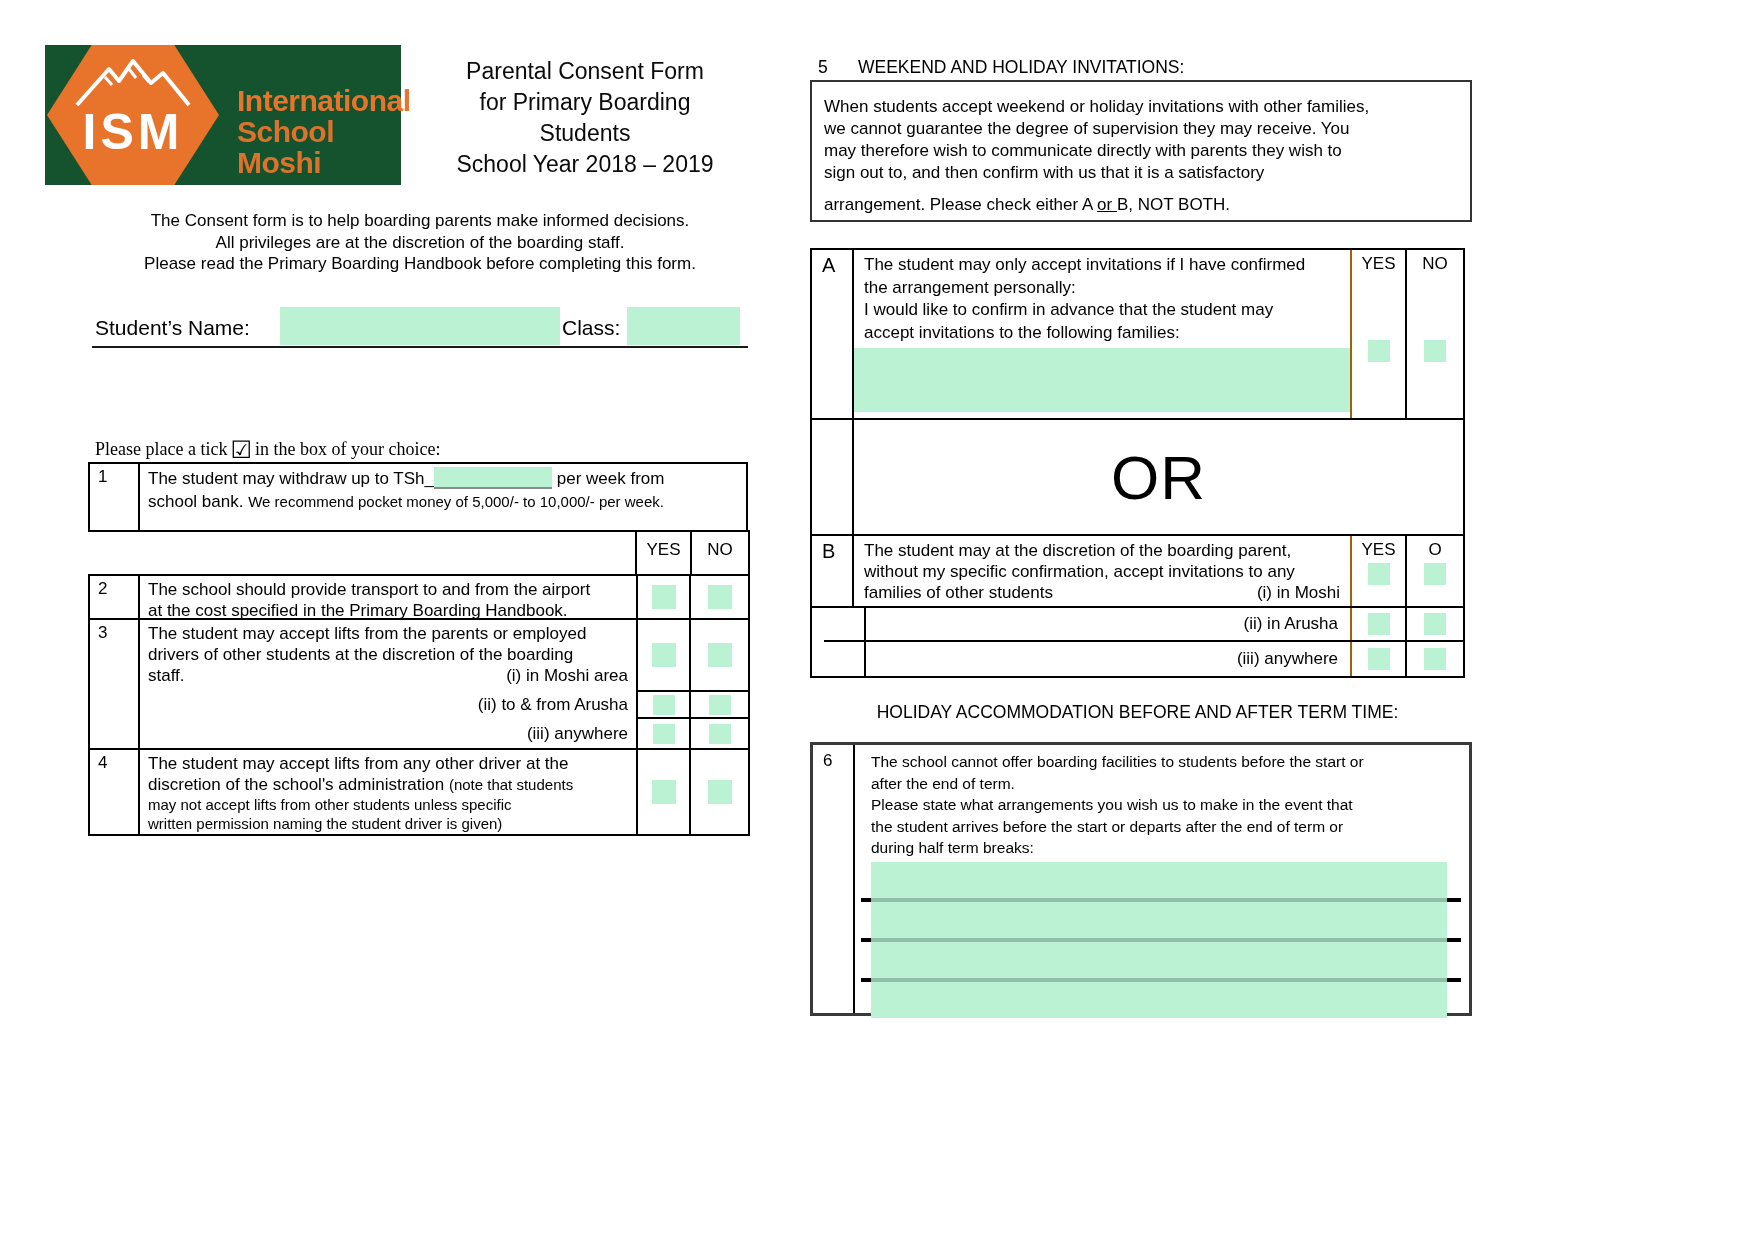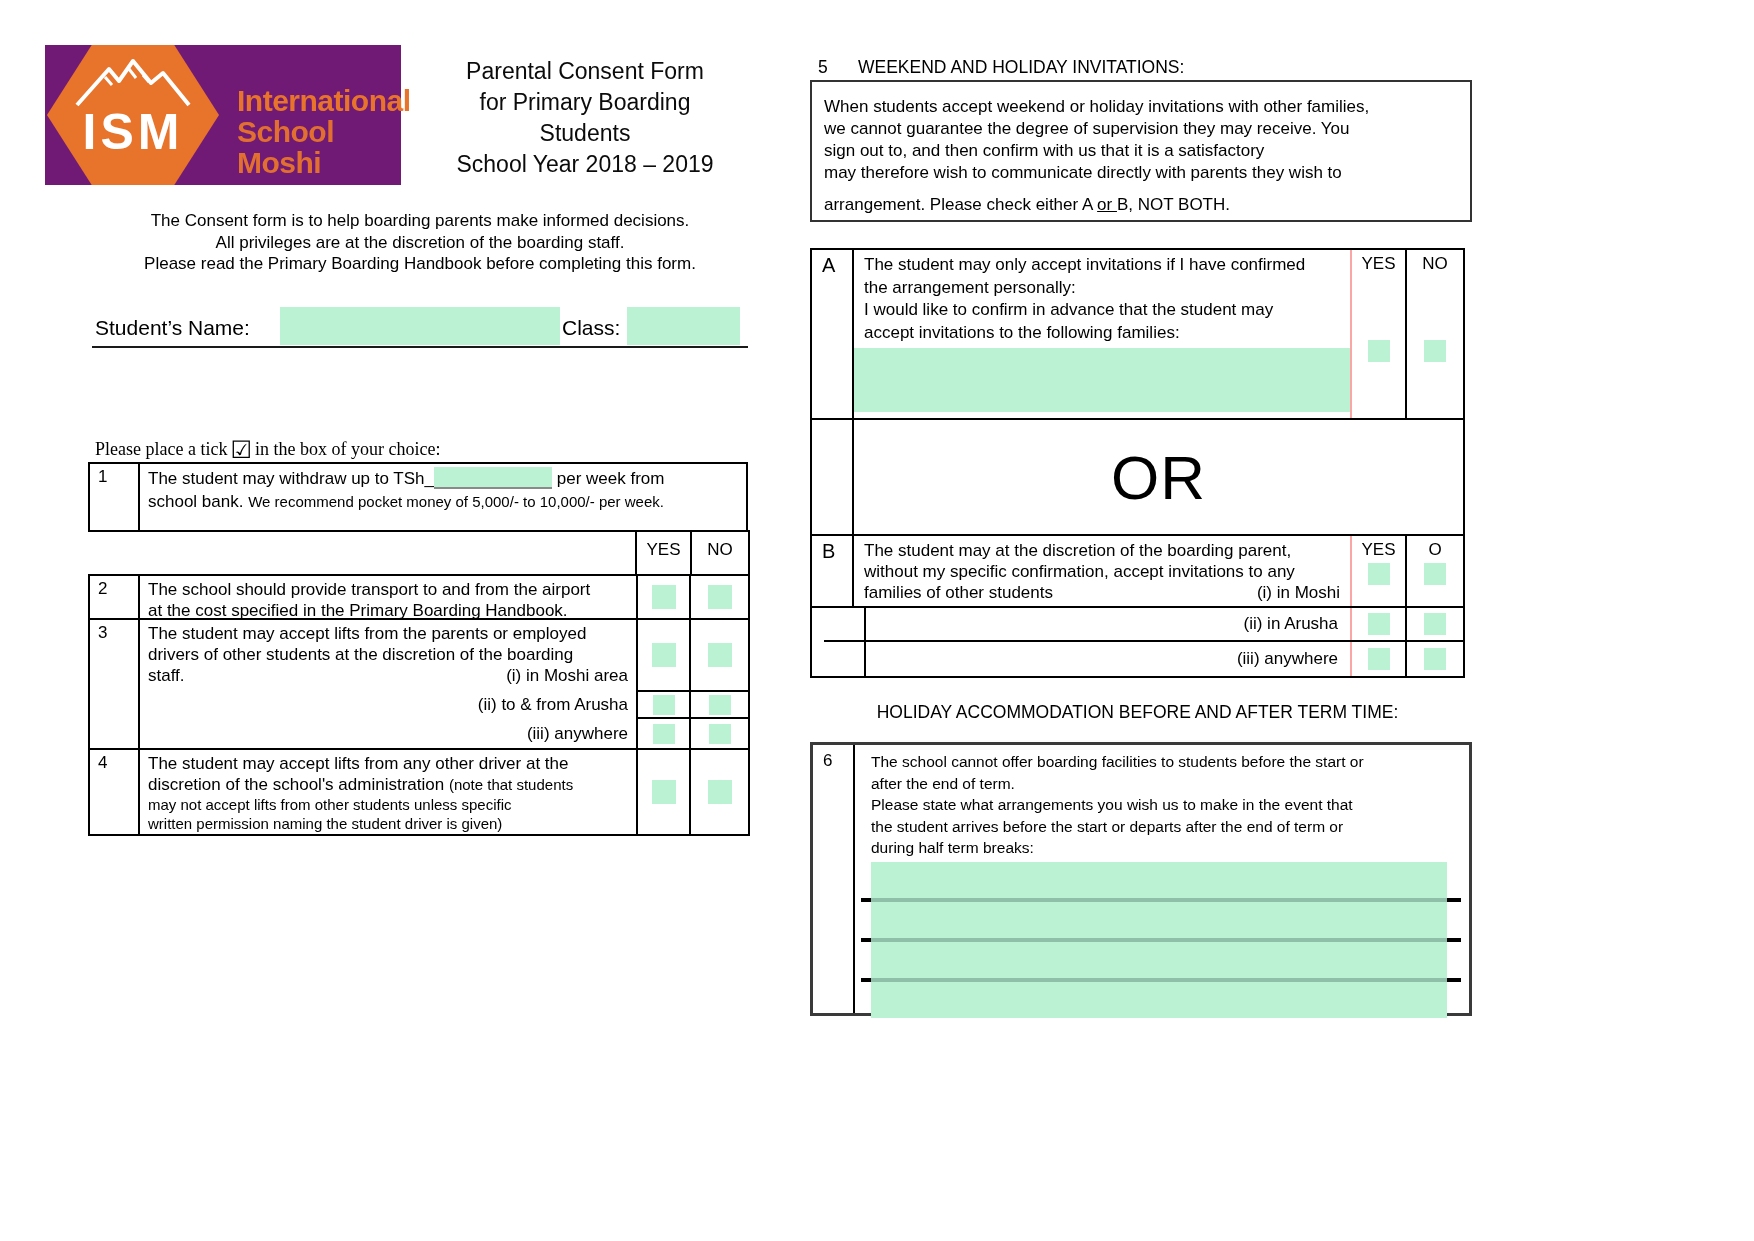--- a/index.html
+++ b/index.html
@@ -4,21 +4,21 @@
 <style>
   * { margin:0; padding:0; box-sizing:border-box; }
   html,body { background:#888; }
   #page {
     position:relative; width:1754px; height:1241px; background:#fff;
     font-family:"Liberation Sans", sans-serif; color:#000; overflow:hidden;
   }
   .abs { position:absolute; }
 
   
-  #logo-box { left:45px; top:45px; width:356px; height:140px; background:#701a75; }
+  #logo-box { left:45px; top:45px; width:356px; height:140px; background:#14532d; }
   #hexagon {
     position:absolute; left:2px; top:0; width:172px; height:140px; background:#E8742C;
     clip-path:polygon(26% 0, 74% 0, 100% 50%, 74% 100%, 26% 100%, 0 50%);
   }
   #hexagon svg { position:absolute; left:26px; top:10px; }
   #monogram {
     position:absolute; left:0; top:58px; width:100%; text-align:center;
     color:#fff; font-size:50px; font-weight:bold; letter-spacing:4px;
   }
   #wordmark { position:absolute; left:192px; top:40px; color:#E8742C; line-height:31px; }
@@ -67,21 +67,21 @@
   #s5-head { left:818px; top:57px; font-size:17.5px; }
   #s5-head .hnum { display:inline-block; width:40px; }
   #s5-box { left:810px; top:80px; width:662px; height:142px; border:2px solid #333; padding:14px 12px 6px 12px; font-size:17px; line-height:22px; }
   #s5-box .p2 { margin-top:10px; }
   #s5-box .u { text-decoration:underline; }
 
   #inv-table { left:810px; top:248px; width:655px; border:2px solid #000; }
   .itrow { display:flex; border-bottom:2px solid #000; }
   .itrow:last-child { border-bottom:none; }
   .lblcell { width:42px; flex:none; border-right:2px solid #000; font-size:20px; padding:4px 0 0 10px; }
-  .icontent { flex:1; border-right:2px solid #fca5a5; padding:4px 10px; font-size:17px; line-height:22.5px; }
+  .icontent { flex:1; border-right:2px solid #a16207; padding:4px 10px; font-size:17px; line-height:22.5px; }
   .iyn { width:55px; flex:none; border-right:2px solid #000; font-size:17px; text-align:center; padding-top:4px; }
   .iyn.last { width:56px; border-right:none; }
   .iyn .cb2 { width:22px; height:22px; background:#BAF2D3; margin:0 auto; }
   #rowA { height:170px; }
   #rowA .textarea-a { width:100%; height:64px; background:#BAF2D3; margin-top:4px; }
   #rowA .cb2 { margin-top:66px; }
   #rowOR { height:116px; }
   #rowOR .orspan { flex:1; display:flex; align-items:center; justify-content:center; font-size:62px; letter-spacing:1px; }
   #rowB { height:72px; }
   #rowB .icontent { line-height:21px; }
@@ -225,22 +225,22 @@
     </div>
   </div>
 
   <div class="abs" id="s5-head">
     <span class="hnum">5</span><span>WEEKEND AND HOLIDAY INVITATIONS:</span>
   </div>
 
   <div class="abs" id="s5-box">
     <div>When students accept weekend or holiday invitations with other families,</div>
     <div>we cannot guarantee the degree of supervision they may receive.  You</div>
+    <div>may therefore wish to communicate directly with parents they wish to</div>
     <div>sign out to, and then confirm with us that it is a satisfactory</div>
-    <div>may therefore wish to communicate directly with parents they wish to</div>
     <div class="p2">
       <span>arrangement. Please check either A </span><span class="u">or </span><span>B, NOT BOTH.</span>
     </div>
   </div>
 
   <div class="abs" id="inv-table">
 
     <div class="itrow" id="rowA">
       <div class="lblcell">A</div>
       <div class="icontent" style="padding:4px 0 0 0;">

